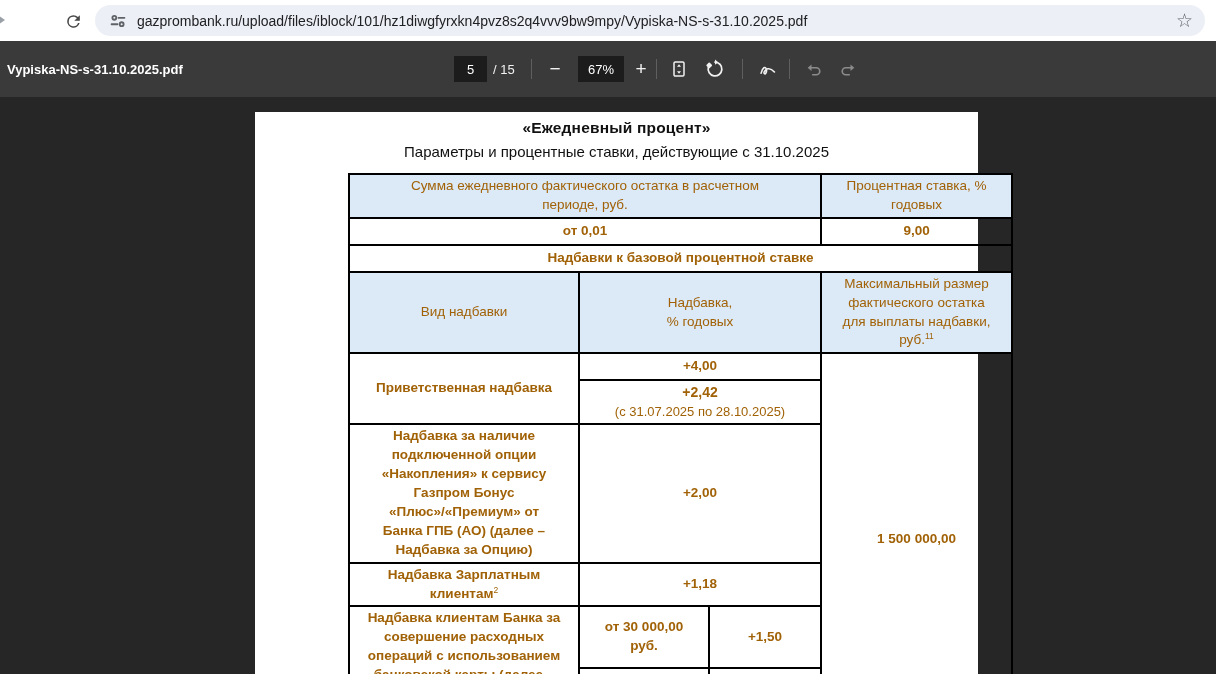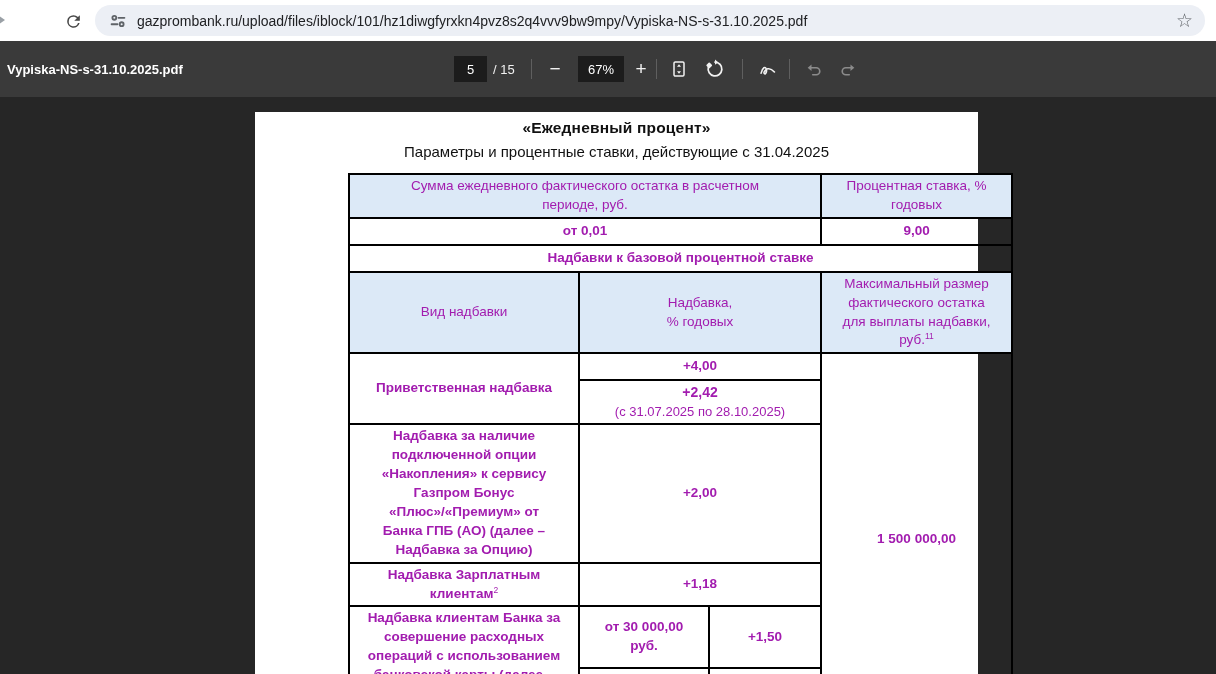--- a/index.html
+++ b/index.html
@@ -42,21 +42,21 @@
   .pdf-page { position:absolute; left:255px; top:15px; width:723px; height:577px; background:#ffffff; }
 
   .doc-title { position:absolute; left:0; top:7px; width:100%; text-align:center;
     font-weight:bold; font-size:15.5px; color:#111; letter-spacing:0.2px; }
   .doc-subtitle { position:absolute; left:0; top:31px; width:100%; text-align:center;
     font-size:15px; color:#111; }
 
   table.rates { position:absolute; left:93px; top:61px; width:663px;
     border-collapse:collapse; table-layout:fixed; }
   table.rates td { border:2px solid #000; text-align:center; vertical-align:middle;
-    font-size:13.5px; color:#a21caf; padding:2px 6px; line-height:1.4; }
+    font-size:13.5px; color:#a16207; padding:2px 6px; line-height:1.4; }
   td.hdr { background:#dce9f7; font-weight:normal; }
   td.b, .b { font-weight:bold; }
   .preline { white-space:pre-line; }
   .note { font-weight:normal; font-size:13px; display:block; }
   sup.fn { font-size:8.5px; vertical-align:super; line-height:0; font-weight:normal; }
   .v { font-size:14px; font-weight:bold; }
 </style>
 </head>
 <body>
 
@@ -136,21 +136,21 @@
         <path d="M17 10h-7a4 4 0 0 0 0 8h4" fill="none" stroke="#8b8b8b" stroke-width="1.9" stroke-linecap="round"></path>
         <path fill="#8b8b8b" d="M15.4 6.2L19.8 10l-4.4 3.8z"></path>
       </svg>
     </div>
   </div>
 
   <div class="viewer">
     <div class="pdf-page">
 
       <div class="doc-title">«Ежедневный процент»</div>
-      <div class="doc-subtitle">Параметры и процентные ставки, действующие с 31.04.2025</div>
+      <div class="doc-subtitle">Параметры и процентные ставки, действующие с 31.10.2025</div>
 
       <table class="rates">
         <colgroup>
           <col style="width:230px">
             <col style="width:130px">
             <col style="width:112px">
             <col style="width:191px">
         </colgroup>
 
         <tbody>

